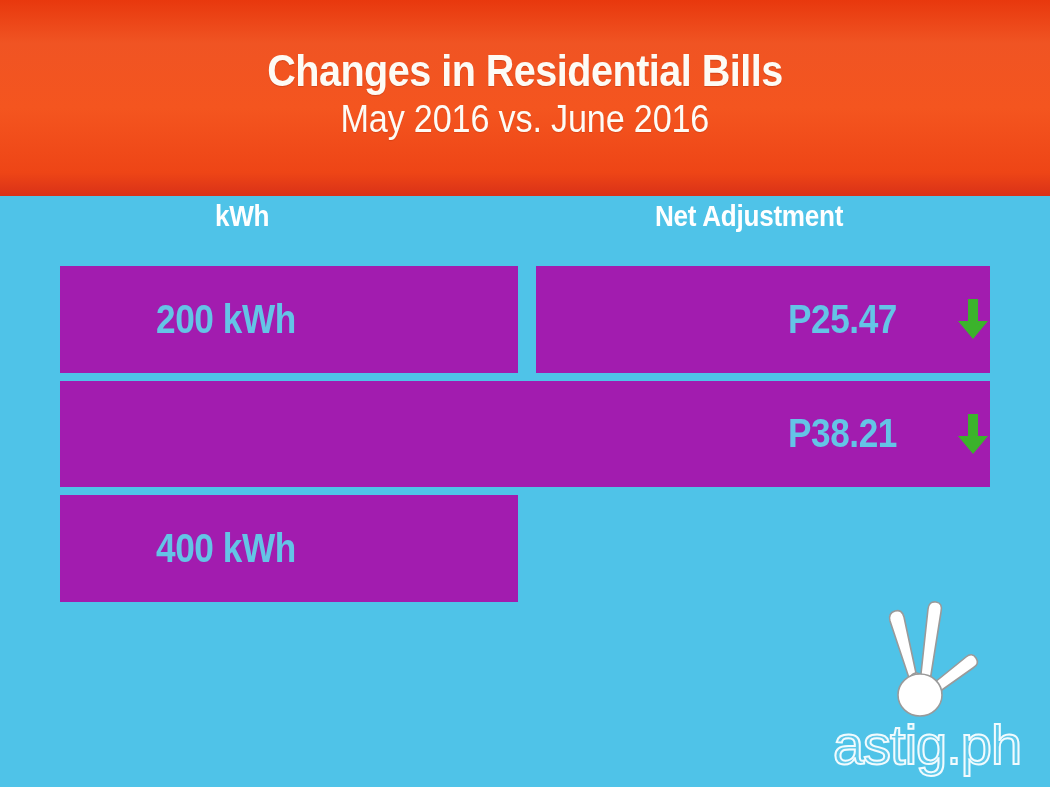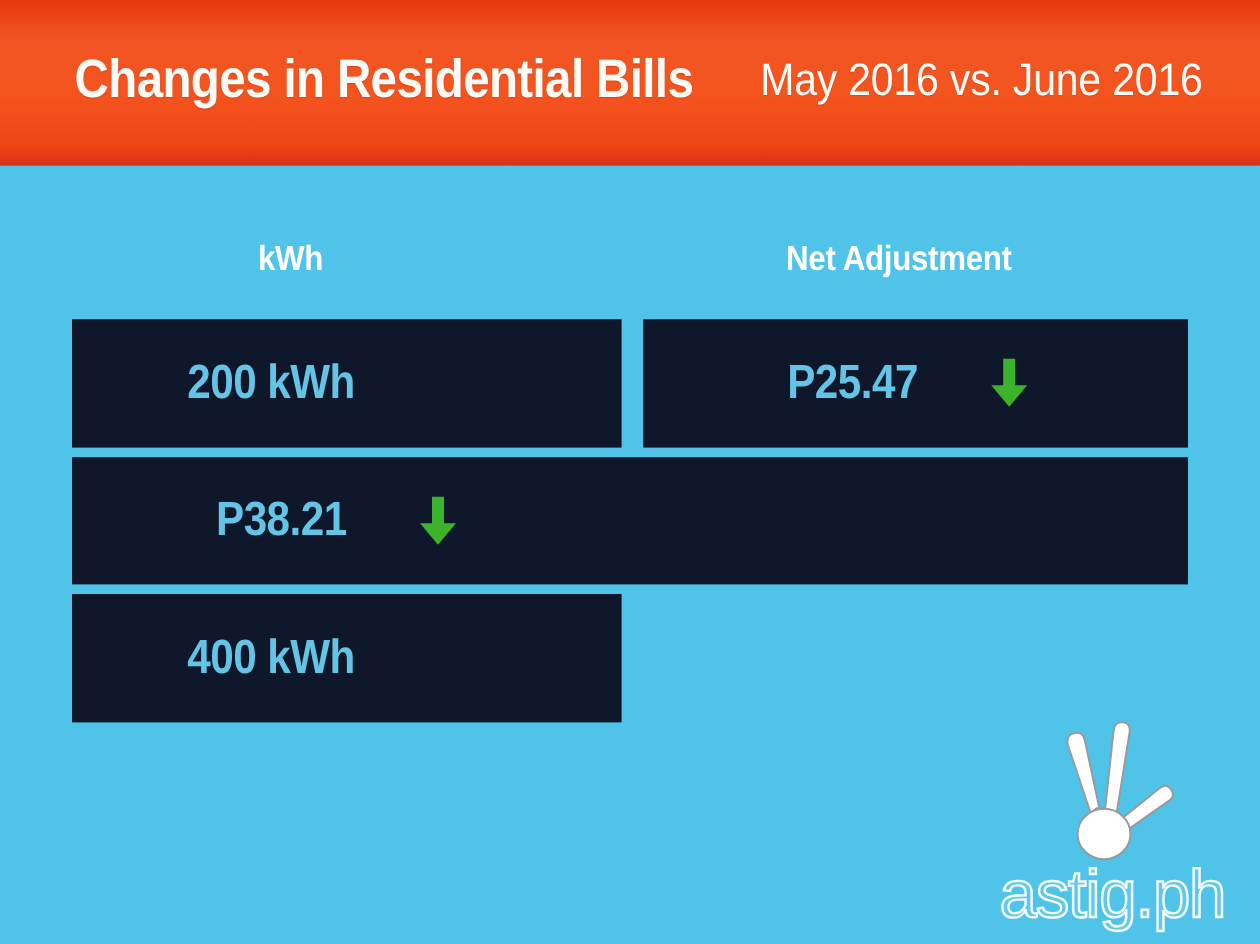--- a/index.html
+++ b/index.html
@@ -20,29 +20,29 @@
     background: #4FC3E8;
     overflow: hidden;
   }
 
   
   .header {
     position: absolute;
     left: 0;
     top: 0;
     width: 1050px;
-    height: 138px;
+    height: 196px;
     background: linear-gradient(180deg,
         #E8380D 0%,
         #F05423 22%,
         #F4551F 55%,
         #EE4516 88%,
         #D93118 100%);
     display: flex;
-    flex-direction: row;
+    flex-direction: column;
     align-items: center;
     justify-content: center;
     box-sizing: border-box;
     padding-bottom: 6px;
   }
   .header-title {
     color: #FDFBF5;
     font-size: 45px;
     font-weight: bold;
     letter-spacing: -0.6px;
@@ -104,33 +104,33 @@
     flex-direction: column;
     gap: 8px;
   }
   .table-row {
     display: flex;
     gap: 18px;
     flex: 1 1 0;
     min-height: 0;
   }
   .cell {
-    background: #0f172a;
+    background: #a21caf;
     display: flex;
     align-items: center;
     box-sizing: border-box;
   }
   .cell-kwh {
     width: 458px;
     padding-left: 96px;
   }
   .cell-net {
     flex: 1 1 auto;
     padding-left: 120px;
-    justify-content: flex-start;
+    justify-content: flex-end;
   }
   .cell-value {
     color: #64C4E6;
     font-size: 40px;
     font-weight: bold;
     letter-spacing: -0.5px;
     transform: scaleX(0.88);
     transform-origin: left center;
     white-space: nowrap;
   }

